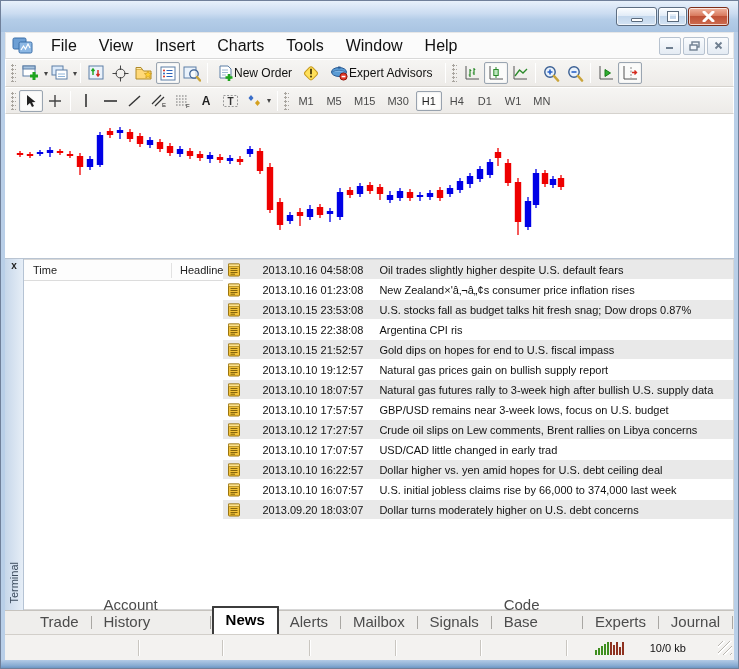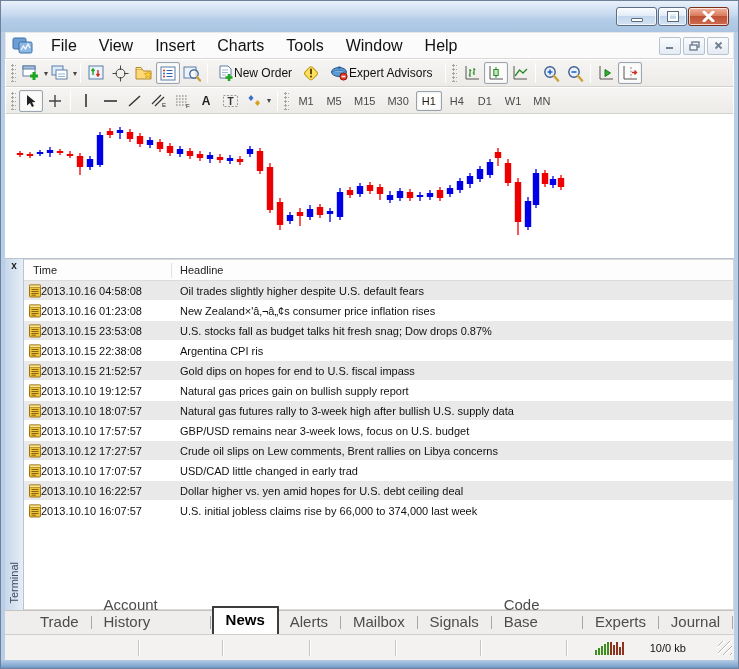--- a/index.html
+++ b/index.html
@@ -55,30 +55,30 @@
   .chart svg{ display:block; }
 
   
   .terminal{ height:351px; display:flex; background:#fff; }
   .term-strip{ width:19px; background:linear-gradient(90deg,#c7d7ea,#e6eef7);
                border-right:1px solid #b5c3d4; display:flex; flex-direction:column;
                align-items:center; justify-content:space-between; padding:2px 0 6px; }
   .term-close{ font-size:10px; font-weight:bold; color:#222; line-height:10px; width:13px; height:13px;
                text-align:center; cursor:default; }
   .term-label{ writing-mode:vertical-rl; transform:rotate(180deg); font-size:11px; color:#3c4c5e; }
-  .term-main{ flex:1; display:flex; flex-direction:column; border:1px solid #d7d7d7; border-left:none; }
+  .term-main{ flex:1; display:flex; flex-direction:row; border:1px solid #d7d7d7; border-left:none; }
   .news-header{ height:21px; display:flex; align-items:center; background:#fdfdfd;
                 border-bottom:1px solid #dcdcdc; font-size:11px; color:#222; flex:0 0 auto; }
   .news-header .col-time{ width:148px; padding-left:9px; border-right:1px solid #e2e2e2; height:15px; line-height:15px;}
   .news-header .col-headline{ flex:1; padding-left:8px; }
   .news-rows{ flex:1; overflow:hidden; background:#fff; }
   .news-row{ height:20px; display:flex; align-items:center; font-size:11px; color:#111;
              border-bottom:1px solid #fff; }
   .news-row.alt{ background:#e9e9e9; }
-  .nr-time{ width:148px; display:flex; align-items:center; gap:0; padding-left:5px; flex:0 0 auto;}
+  .nr-time{ width:148px; display:flex; align-items:center; gap:22px; padding-left:5px; flex:0 0 auto;}
   .nr-headline{ flex:1; padding-left:8px; white-space:nowrap; overflow:hidden; }
 
   
   .tabbar{ height:24px; background:#efeeec; border-top:1px solid #c6c3be;
            display:flex; align-items:flex-end; padding:0 0 0 24px; }
   .tab{ font-size:15px; color:#4c4c4c; padding:3px 11px 4px; cursor:default; }
   .tab-sep{ width:1px; height:13px; background:#a9a7a3; margin:0 1px 5px; }
   .tab.active{ background:#fff; color:#000; font-weight:bold; border:2px solid #3c3c3c; border-bottom:none;
                padding:3px 12px 6px; margin-bottom:0; border-radius:1px 1px 0 0; }
 
@@ -721,20 +721,31 @@
               <div class="nr-time">
                 <svg width="12" height="14" viewBox="0 0 12 14">
                   <rect x="0.5" y="1" width="11" height="12" rx="1" fill="#f2c23a" stroke="#9a7410"></rect>
                   <rect x="0.5" y="1" width="11" height="2.4" fill="#fbe28e" stroke="#9a7410" stroke-width=".6"></rect>
                   <path d="M2.5 5.5 h7 M2.5 7.5 h7 M2.5 9.5 h7 M2.5 11.2 h4.5" stroke="#7a5c08" stroke-width=".9"></path>
                 </svg>
                 <span>2013.10.10 16:07:57</span>
               </div>
               <div class="nr-headline">U.S. initial jobless claims rise by 66,000 to 374,000 last week</div>
             </div>
+            <div class="news-row alt">
+              <div class="nr-time">
+                <svg width="12" height="14" viewBox="0 0 12 14">
+                  <rect x="0.5" y="1" width="11" height="12" rx="1" fill="#f2c23a" stroke="#9a7410"></rect>
+                  <rect x="0.5" y="1" width="11" height="2.4" fill="#fbe28e" stroke="#9a7410" stroke-width=".6"></rect>
+                  <path d="M2.5 5.5 h7 M2.5 7.5 h7 M2.5 9.5 h7 M2.5 11.2 h4.5" stroke="#7a5c08" stroke-width=".9"></path>
+                </svg>
+                <span>2013.09.20 18:03:07</span>
+              </div>
+              <div class="nr-headline">Dollar turns moderately higher on U.S. debt concerns</div>
+            </div>
           </div>
       </div>
     </div>
 
     <div class="tabbar" id="tab-root">
         <div class="tab">Trade</div>
         <div class="tab-sep"></div>
         <div class="tab">Account History</div>
         <div class="tab-sep"></div>
         <div class="tab active">News</div>

